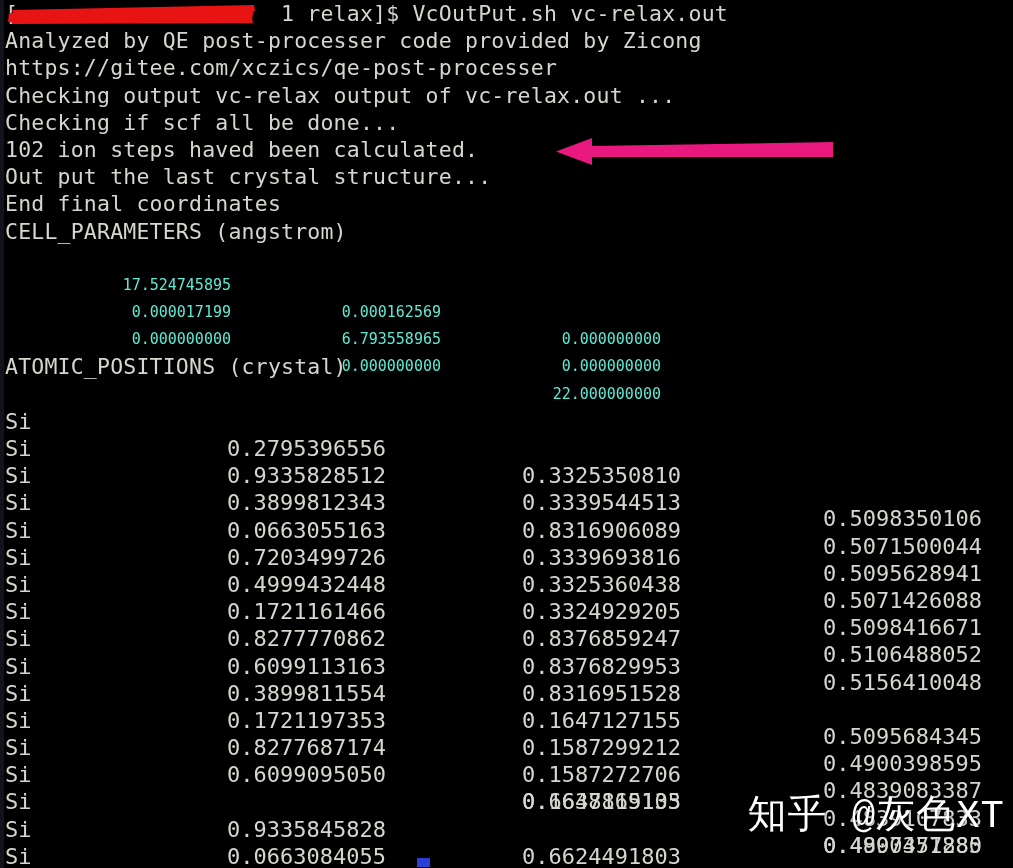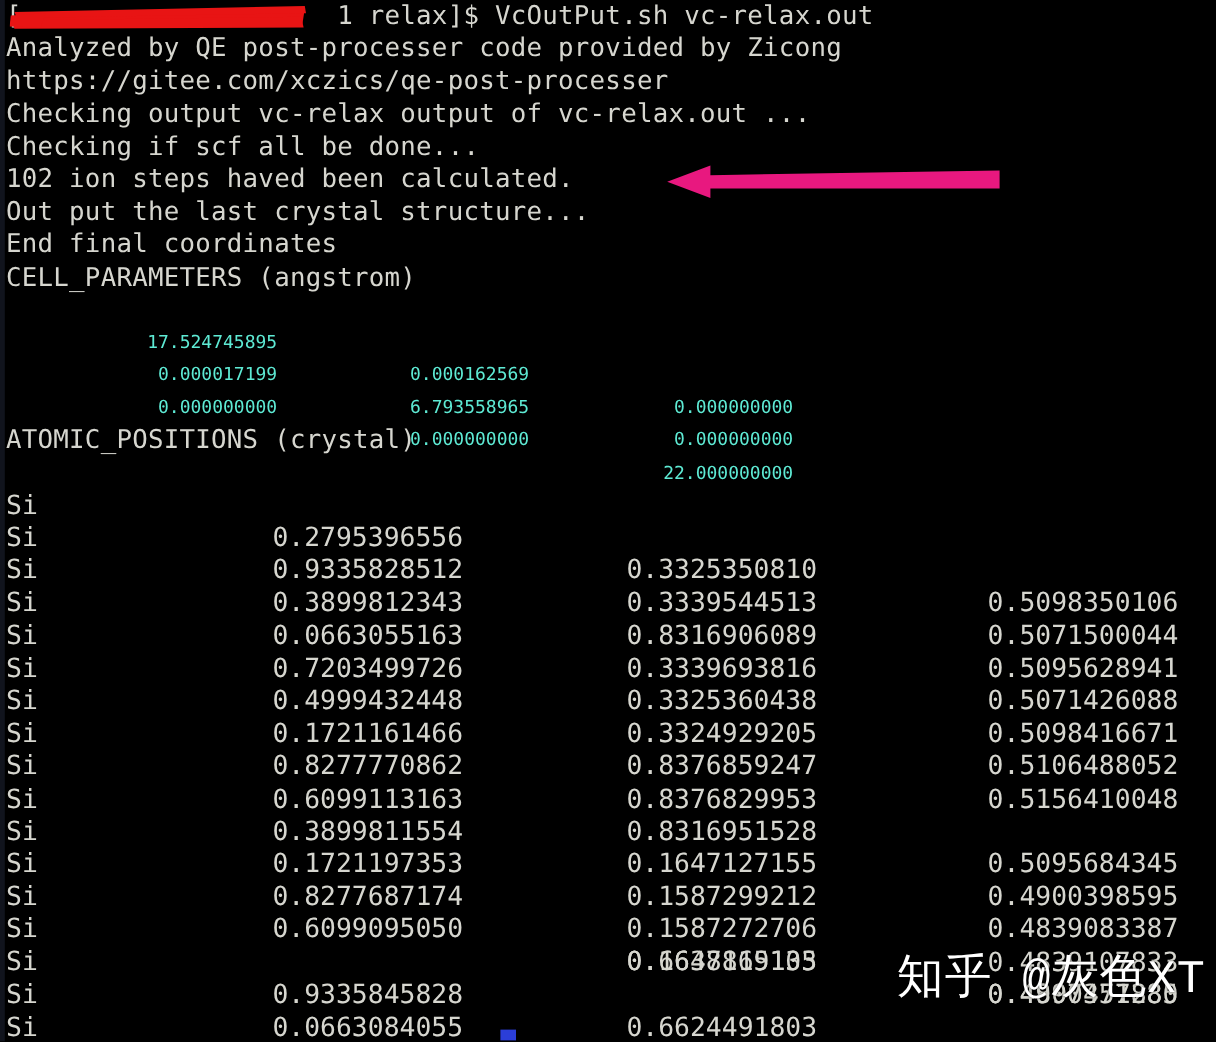--- a/index.html
+++ b/index.html
@@ -74,20 +74,21 @@
     position: absolute;
     left: 222px;
   }
   .arow .c2 {
     position: absolute;
     left: 517px;
   }
   .arow .c3 {
     position: absolute;
     left: 818px;
+    margin-top: 16px;
   }
 
   
   .crow {
     display: block;
     height: 27.2px;
     line-height: 27.2px;
     font-size: 15px;
     color: #5eead4;
     white-space: pre;

